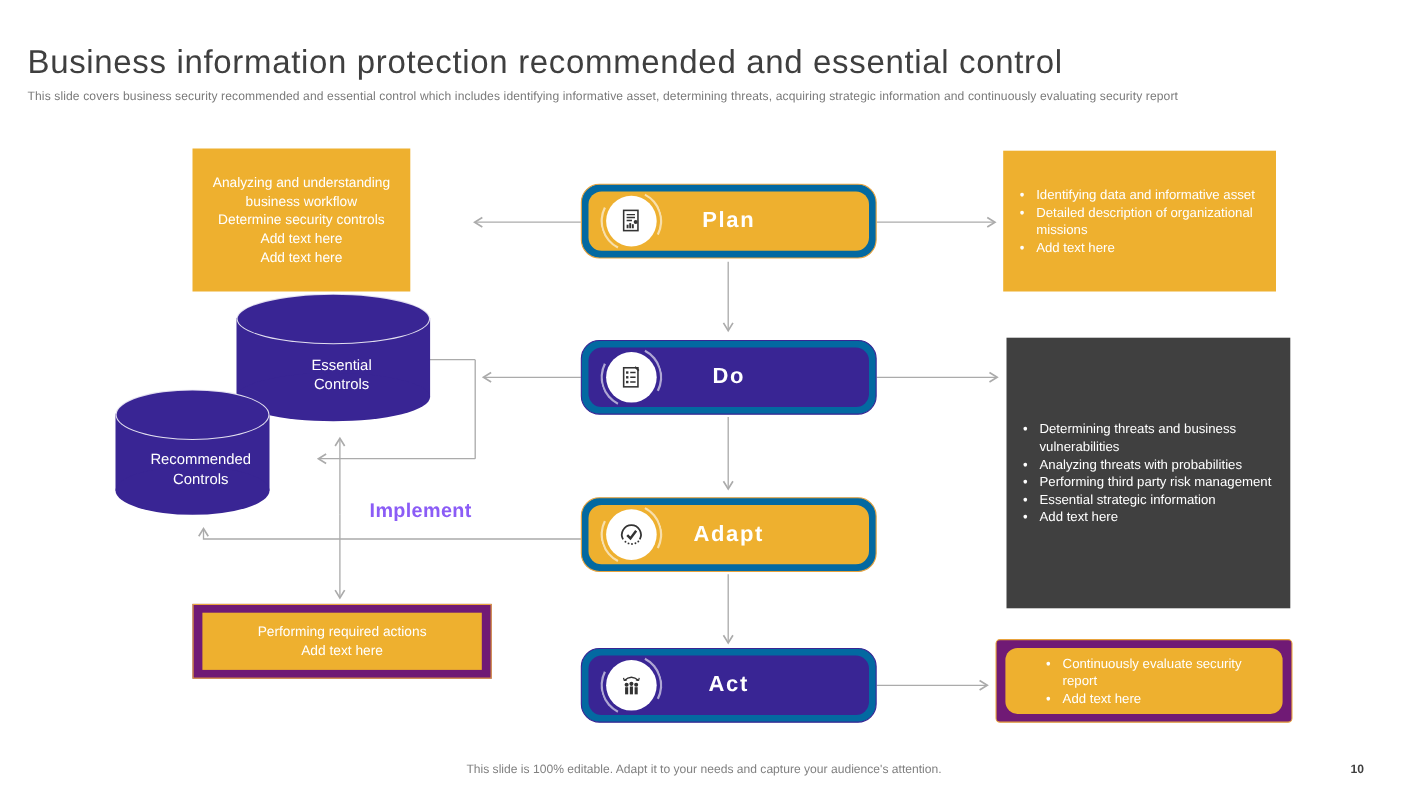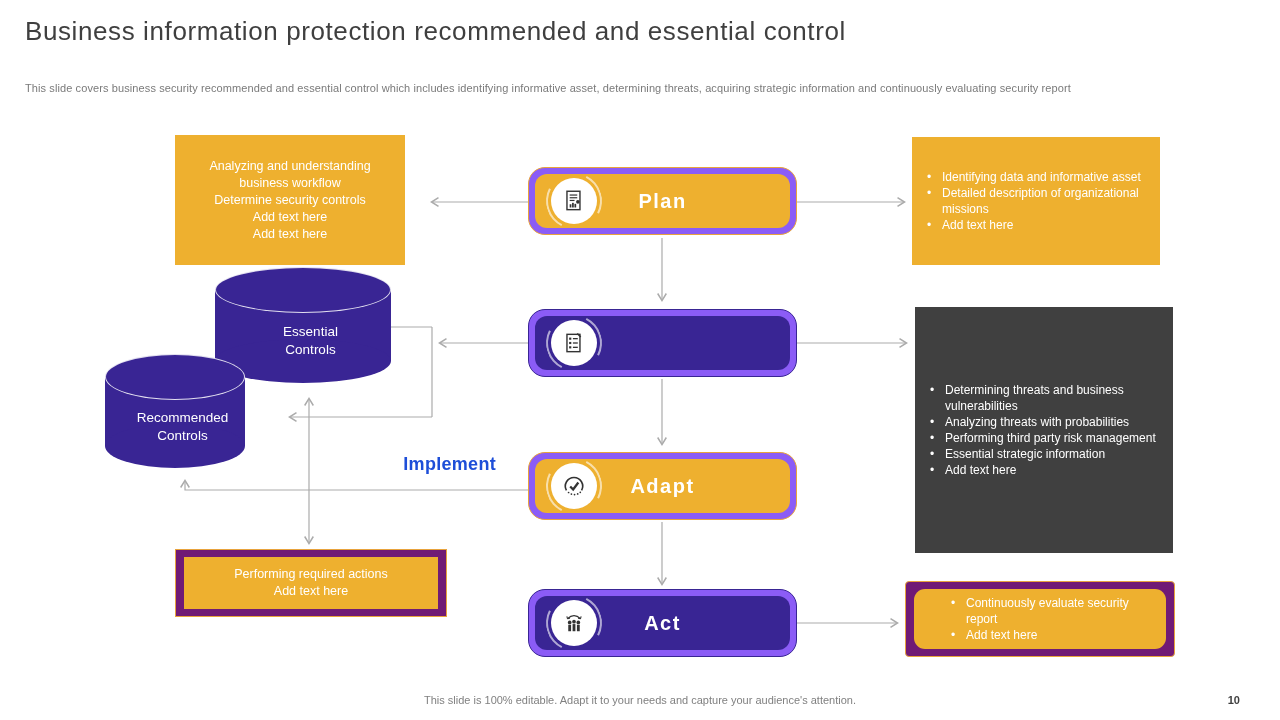--- a/index.html
+++ b/index.html
@@ -4,22 +4,22 @@
 <style>
   * { margin: 0; padding: 0; box-sizing: border-box; }
   html, body { background: #e8e8e8; font-family: "Liberation Sans", sans-serif; }
   .canvas {
     position: relative; width: 1280px; height: 720px;
     background: #ffffff; overflow: hidden; margin: 0 auto;
   }
 
   
   .title {
-    position: absolute; left: 25px; top: 16px; width: 1120px;
-    font-size: 26px; font-weight: 400; color: #3f3f3f; letter-spacing: 0.6px;
+    position: absolute; left: 25px; top: 40px; width: 1120px;
+    font-size: 30px; font-weight: 400; color: #3f3f3f; letter-spacing: 0.6px;
   }
   .subtitle {
     position: absolute; left: 25px; top: 82px; width: 1140px;
     font-size: 11px; color: #7a7a7a; letter-spacing: 0.1px;
   }
 
   
   svg.connectors { position: absolute; left: 0; top: 0; width: 1280px; height: 720px; pointer-events: none; }
 
   
@@ -35,21 +35,21 @@
   .bulletbox li { position: relative; font-size: 12px; line-height: 16px; margin: 0; }
   .bulletbox li::before { content: "\2022"; position: absolute; left: -15px; top: 0; font-size: 12px; }
 
   
   .outline-rect { position: absolute; background: #701a75; border: 1px solid #e8a33d; }
   .outline-rect .inner { position: absolute; left: 8px; right: 8px; top: 7px; bottom: 7px; background: #eeb02f; color: #fff; }
   .outline-round { border-radius: 4px; }
   .outline-round .inner { border-radius: 11px; }
 
   
-  .stage { position: absolute; left: 528px; width: 269px; height: 68px; background: #8b5cf6; border-radius: 17px; }
+  .stage { position: absolute; left: 528px; width: 269px; height: 68px; background: #0369a1; border-radius: 17px; }
   .stage.orange { border: 1px solid #e8a33d; }
   .stage.purple { border: 1px solid #392594; }
   .stage .pill { position: absolute; left: 6px; right: 6px; top: 6px; bottom: 6px; border-radius: 12px; }
   .stage.orange .pill { background: #eeb02f; }
   .stage.purple .pill { background: #392594; }
   .stage .icon-wrap { position: absolute; left: 16px; top: 50%; transform: translateY(-50%);
     width: 46px; height: 46px; background: #fff; border-radius: 50%;
     display: flex; align-items: center; justify-content: center; }
   .stage .icon-wrap::before { content: ""; position: absolute; left: -5px; top: -5px; right: -5px; bottom: -5px;
     border-radius: 50%; border: 2px solid transparent;
@@ -62,22 +62,22 @@
   .cyl { position: absolute; }
   .cyl .mid { position: absolute; left: 0; right: 0; top: 22px; bottom: 22px; background: #392594; }
   .cyl::after { content: ""; position: absolute; left: 0; right: 0; bottom: 0; height: 44px;
     border-radius: 50%; background: #392594; }
   .cyl::before { content: ""; position: absolute; left: 0; right: 0; top: 0; height: 44px;
     border-radius: 50%; background: #392594; border: 1px solid rgba(255,255,255,0.85); z-index: 2; }
   .cyl .cyl-label { position: absolute; left: 15px; right: 0; top: 48%; z-index: 3; text-align: center;
     color: #fff; font-size: 13.5px; line-height: 18px; }
 
   .implement {
-    position: absolute; left: 336px; top: 454px; width: 160px; text-align: right;
-    font-size: 18px; font-weight: 700; color: #1d4ed8; letter-spacing: 0.3px;
+    position: absolute; left: 336px; top: 454px; width: 160px; text-align: left;
+    font-size: 18px; font-weight: 700; color: #8b5cf6; letter-spacing: 0.3px;
   }
 
   
   .footer { position: absolute; left: 0; right: 0; top: 694px; text-align: center;
     font-size: 11px; color: #808080; }
   .page-num { position: absolute; right: 40px; top: 694px; font-size: 11px; font-weight: 700; color: #3f3f3f; }
 
   .icon-glyph { width: 26px; height: 26px; }
 </style>
 </head>
@@ -105,21 +105,21 @@
       <path d="M797,343 H906" marker-end="url(#arr)"></path>
       <path d="M662,379 V444" marker-end="url(#arr)"></path>
       <path d="M528,490 L185,490 L185,481" marker-end="url(#arr)"></path>
       <path d="M309,468 V399" marker-end="url(#arr)"></path>
       <path d="M309,468 V543" marker-end="url(#arr)"></path>
       <path d="M662,522 V584" marker-end="url(#arr)"></path>
       <path d="M797,623 H897" marker-end="url(#arr)"></path>
     </g>
   </svg>
 
-  <div class="fillbox orange-bg centerlines" style="left:175px; top:135px; width:230px; height:130px;">
+  <div class="fillbox orange-bg centerlines" style="left:175px; top:135px; width:198px; height:130px;">
     <div>Analyzing and understanding business workflow</div>
     <div>Determine security controls</div>
     <div>Add text here</div>
     <div>Add text here</div>
   </div>
 
   <div class="fillbox orange-bg bulletbox" style="left:912px; top:137px; width:248px; height:128px;">
     <ul>
       <li>Identifying data and informative asset</li>
       <li>Detailed description of organizational missions</li>
@@ -179,20 +179,21 @@
           <rect x="5.5" y="4" width="12" height="16" fill="#fff" stroke="#333" stroke-width="1.3"></rect>
           <rect x="7.5" y="7" width="2" height="2" fill="#333"></rect>
           <rect x="7.5" y="11" width="2" height="2" fill="#333"></rect>
           <rect x="7.5" y="15" width="2" height="2" fill="#333"></rect>
           <line x1="11" y1="8" x2="15.5" y2="8" stroke="#333" stroke-width="1.2"></line>
           <line x1="11" y1="12" x2="15.5" y2="12" stroke="#333" stroke-width="1.2"></line>
           <line x1="11" y1="16" x2="15.5" y2="16" stroke="#333" stroke-width="1.2"></line>
           <line x1="15" y1="3.2" x2="18.2" y2="6.4" stroke="#333" stroke-width="1.4"></line>
         </svg>
       </div>
+      <div class="stage-label">Do</div>
     </div>
   </div>
 
   <div class="stage orange" style="top:452px;">
     <div class="pill">
       <div class="icon-wrap">
         <svg class="icon-glyph" viewBox="0 0 24 24">
           <path d="M5,16 A8 8 0 1 1 19,16" fill="none" stroke="#333" stroke-width="1.5"></path>
           <path d="M8.5,12.5 L11.2,15.2 L16,8.8" fill="none" stroke="#333" stroke-width="2.1"></path>
           <circle cx="7" cy="18" r="0.8" fill="#333"></circle>

